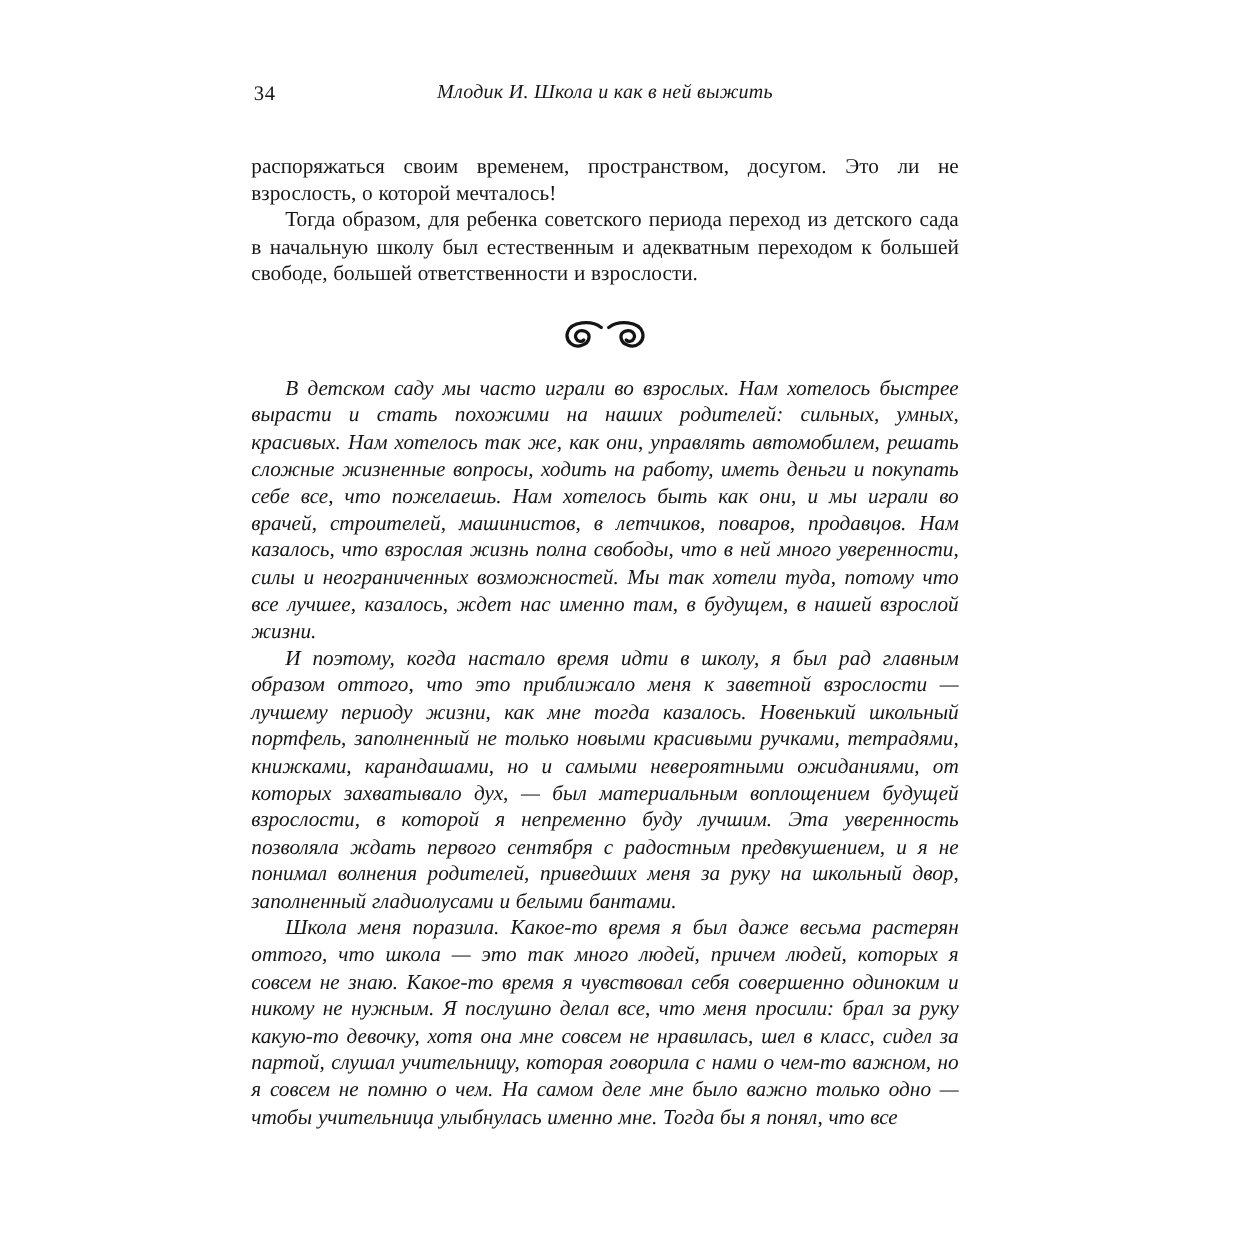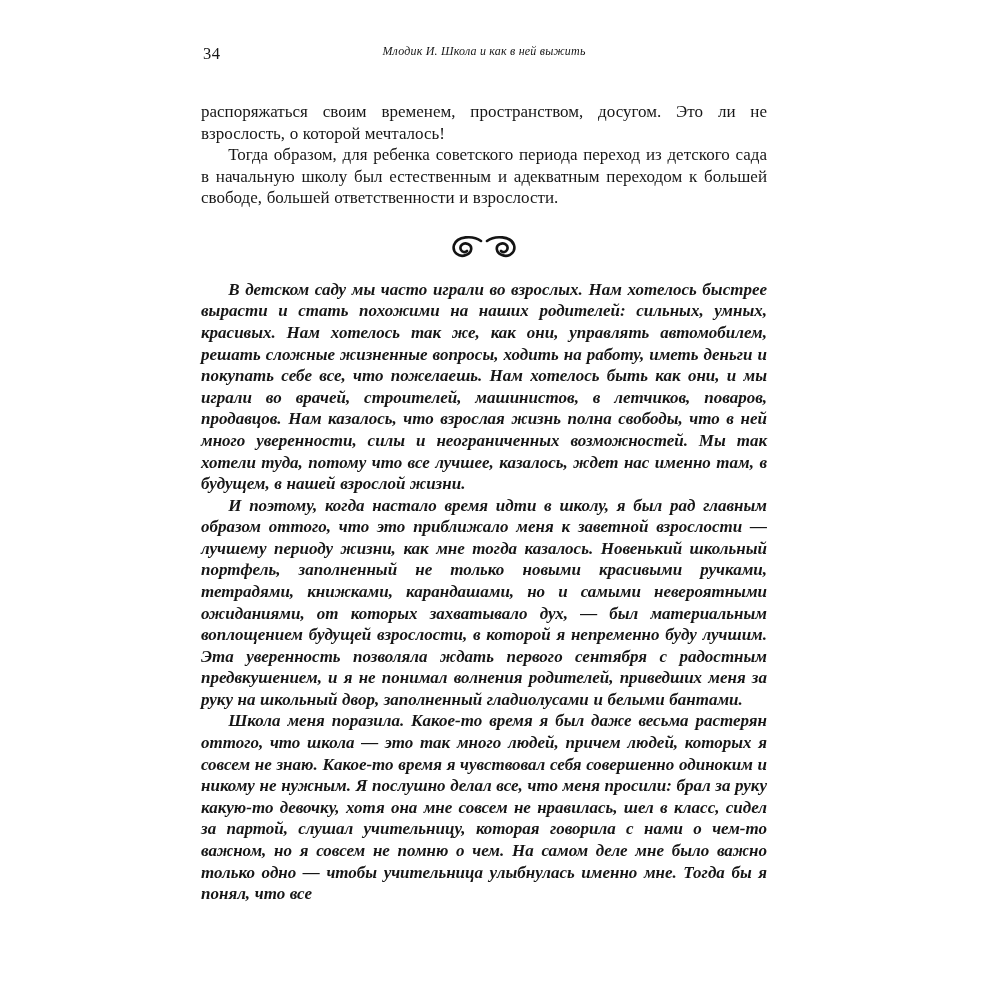--- a/index.html
+++ b/index.html
@@ -9,52 +9,52 @@
     height: 1000px;
     background: #ffffff;
     position: relative;
     overflow: hidden;
     font-family: "Liberation Serif", serif;
     color: #161616;
   }
   .content {
     position: absolute;
     left: 201px;
-    top: 44px;
+    top: 65px;
     width: 566px;
   }
   .header {
     position: relative;
     height: 22px;
     margin-bottom: 32px;
   }
   .page-number {
     position: absolute;
     left: 2px;
     top: 0;
     font-size: 16.5px;
     letter-spacing: 0.5px;
   }
   .running-title {
     text-align: center;
     font-style: italic;
-    font-size: 12px;
+    font-size: 16px;
     letter-spacing: 0.2px;
   }
   .intro p, .memoir p {
     font-size: 17px;
     line-height: 1.27;
     text-align: justify;
     text-indent: 1.6em;
     hyphens: auto;
     -webkit-hyphens: auto;
     word-spacing: 0.02em;
   }
   .intro p.no-indent { text-indent: 0; margin-top: 35px; }
-  .memoir p { font-style: italic; font-weight: bold; }
+  .memoir p { font-style: italic; }
   .ornament {
     text-align: center;
     margin: 26px 0 18px 0;
     height: 26px;
   }
   .ornament svg { display: inline-block; vertical-align: middle; }
 </style>
 </head>
 <body>
 

